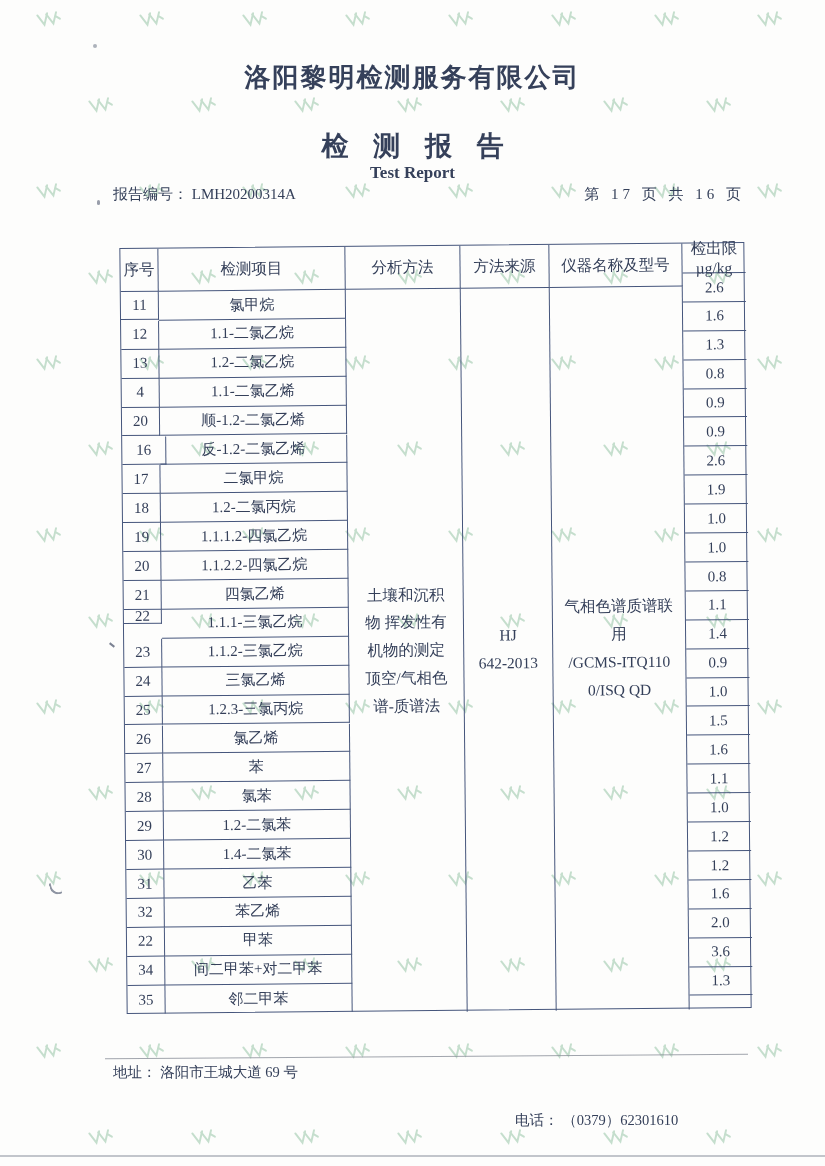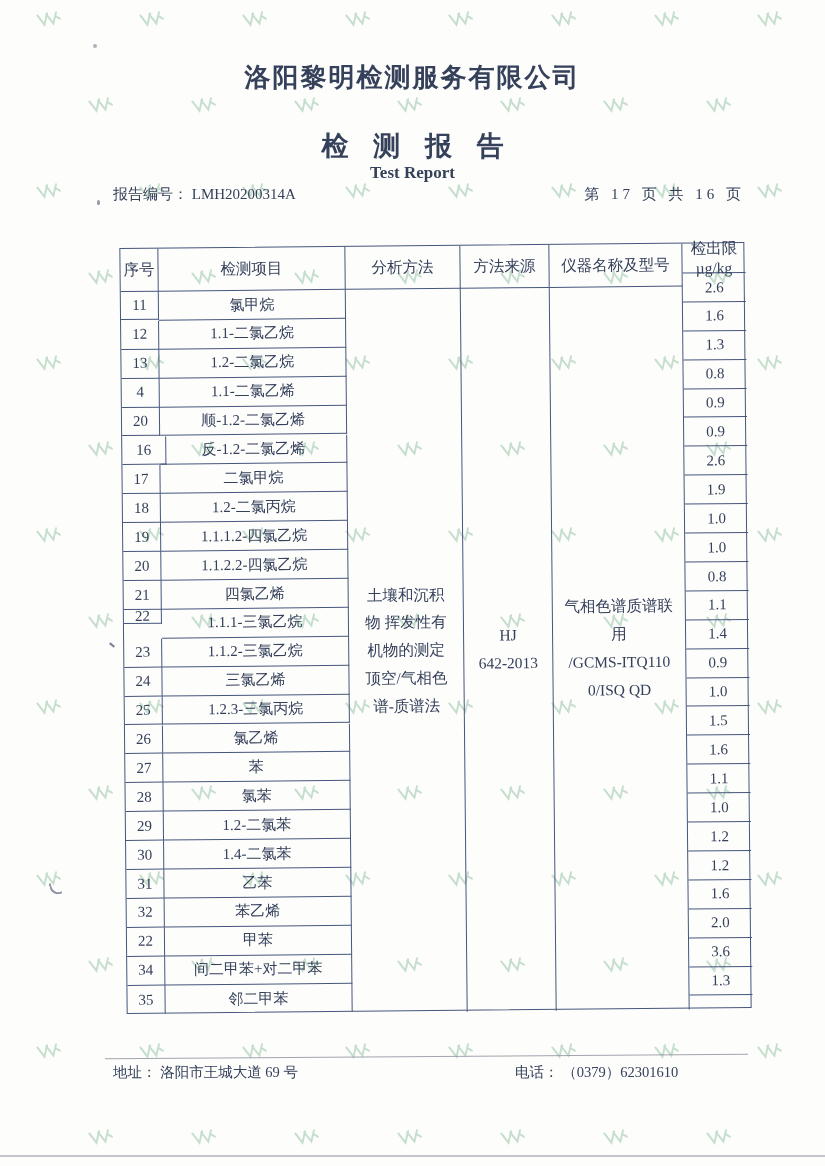--- a/index.html
+++ b/index.html
@@ -43,21 +43,21 @@
   .bb{border-bottom:1.4px solid var(--line);}
   .hc{font-size:15.5px;}
   .pre{white-space:pre-line;}
   .mc{line-height:1.8;font-size:15.5px;}
   .lim{font-size:15px;}
 
   .foot-rule{left:105px;top:1056px;width:643px;height:1.3px;background:#8a8f99;
     transform:rotate(-0.4deg);opacity:.8;}
   .footer{top:1063px;font-size:14.5px;}
   .foot-addr{left:113px;}
-  .foot-phone{left:515px;}
+  .foot-phone{left:515px;margin-top:48px;}
   .page-edge{left:0;top:1155px;width:825px;height:2px;background:var(--edge);}
 
   .speck{position:absolute;background:var(--ink);}
   .spk1{left:109px;top:644px;width:6px;height:2px;transform:rotate(38deg);opacity:.65;}
   .spk2{left:97px;top:200px;width:3px;height:5px;border-radius:2px;opacity:.5;}
   .spk3{left:50px;top:882px;width:9px;height:11px;background:none;
     border-left:2px solid var(--ink);border-bottom:2px solid var(--ink);
     border-bottom-left-radius:9px;opacity:.55;transform:rotate(-14deg);}
   .spk4{left:93px;top:44px;width:4px;height:4px;border-radius:50%;opacity:.4;}
 </style>

